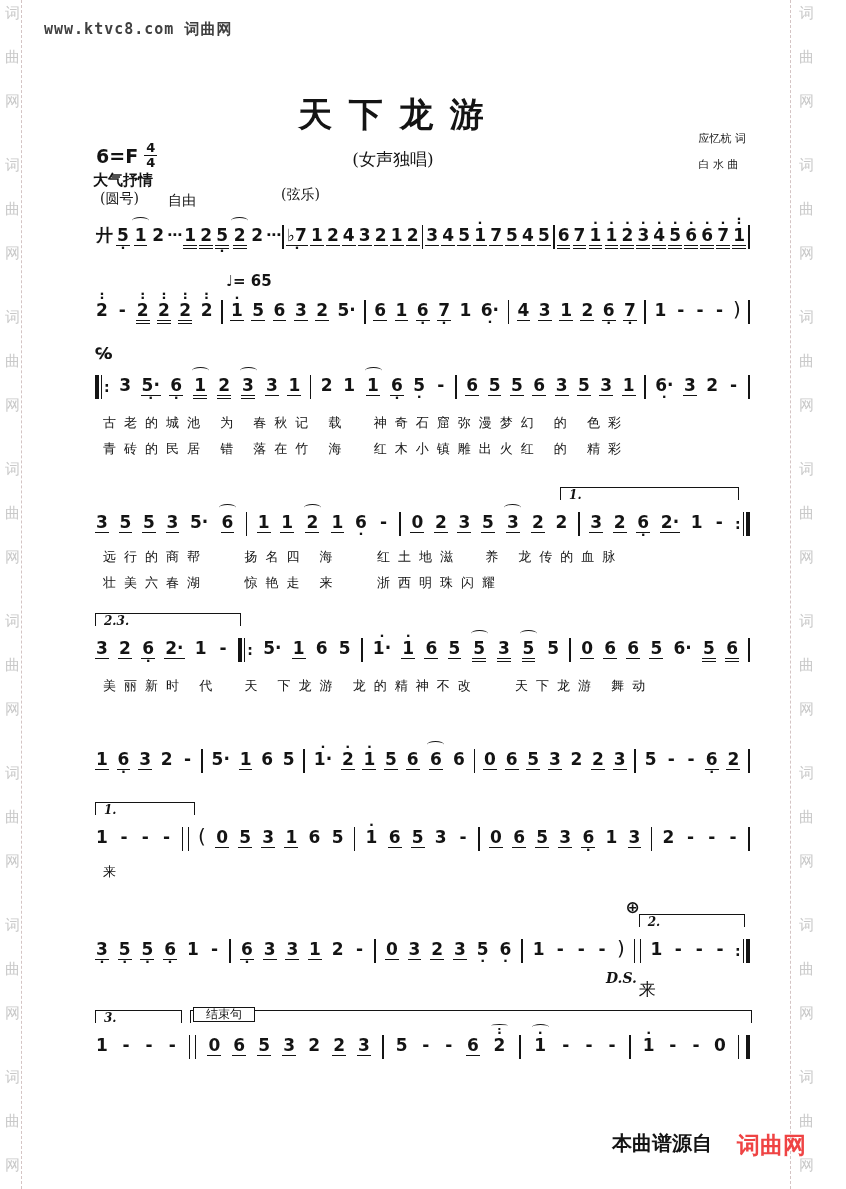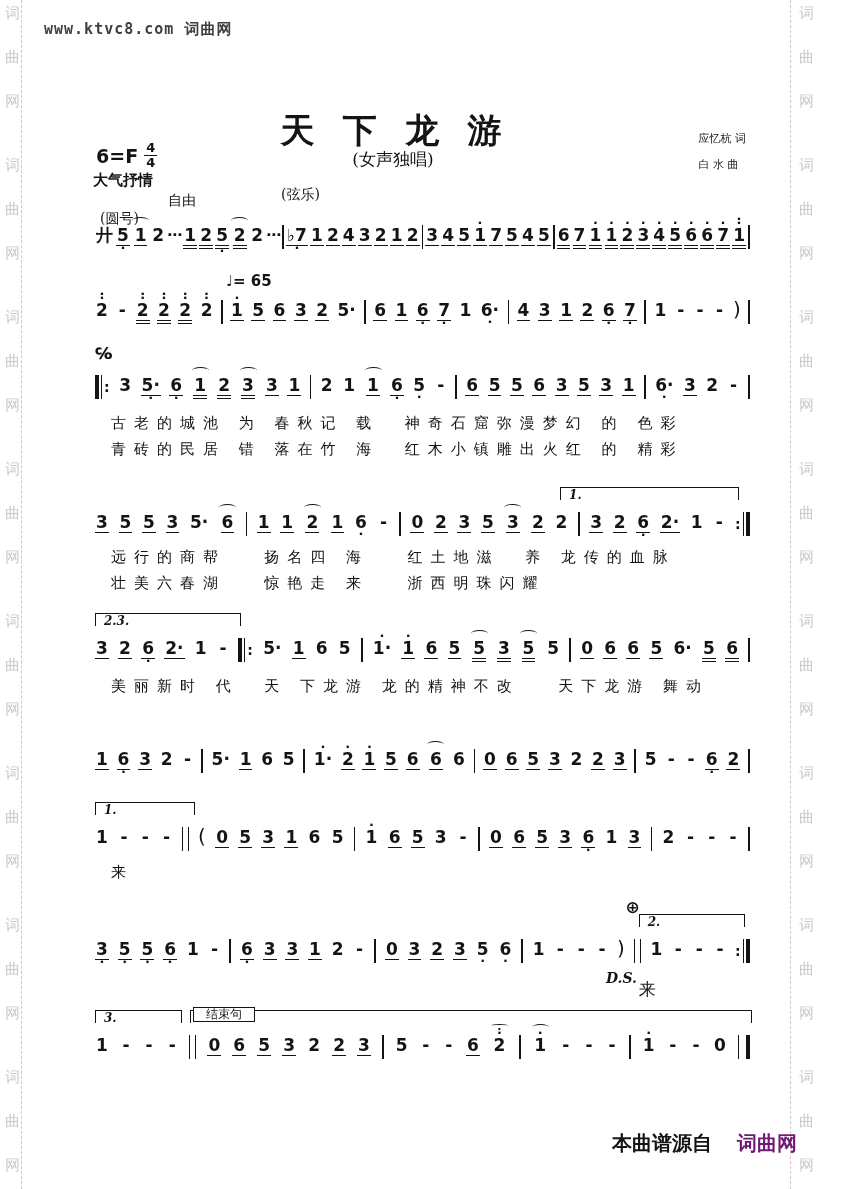--- a/index.html
+++ b/index.html
@@ -15,35 +15,35 @@
   .wm-col.left{left:5px;}
   .wm-col.right{left:799px;}
   .wm-block{position:absolute;display:flex;flex-direction:column;}
   .wm-char{display:block;font-size:15px;color:#c9c9c9;line-height:15px;margin-bottom:29px;}
 
   
   .wm-top{position:absolute;left:44px;top:20px;font-family:"DejaVu Sans Mono",monospace;
           font-size:15px;font-weight:bold;color:#404040;letter-spacing:1px;}
 
   
-  .title{position:absolute;left:0;right:60px;top:92px;margin:16px;text-align:center;
-         font-family:Liberation Mono, monospace;font-size:34px;font-weight:bold;letter-spacing:4px;}
+  .title{position:absolute;left:0;right:60px;top:92px;margin:0;text-align:center;
+         font-family:Liberation Serif, serif;font-size:34px;font-weight:bold;letter-spacing:4px;}
   .subtitle{position:absolute;left:0;right:60px;top:148px;text-align:center;
             font-family:"DejaVu Serif",serif;font-size:17px;}
   .credits{position:absolute;right:100px;top:126px;font-family:"DejaVu Serif",serif;
            font-size:11px;line-height:26px;text-align:left;}
   .keysig{position:absolute;left:96px;top:142px;display:flex;align-items:center;gap:6px;
           font-weight:bold;font-size:19px;}
   .meter{display:inline-flex;flex-direction:column;align-items:center;font-size:13px;
          line-height:12px;font-weight:bold;}
   .meter .nume{border-bottom:1.6px solid #141414;padding:0 2px 1px;}
   .meter .den{padding-top:1px;}
   .mood{position:absolute;left:93px;top:171px;font-size:15px;font-weight:bold;}
   .cue{position:absolute;font-family:"DejaVu Serif",serif;font-size:14px;}
-  .cue1{left:100px;top:190px;margin-top:20px;}
+  .cue1{left:100px;top:190px;}
   .cue2{left:168px;top:192px;}
   .cue3{left:281px;top:186px;}
 
   
   #score{position:absolute;left:95px;top:200px;width:655px;}
   .system{position:relative;padding-top:14px;}
   .system:nth-child(2){margin-top:16px;}
   .system:nth-child(3){margin-top:16px;}
   .system:nth-child(4){margin-top:26px;}
   .system:nth-child(5){margin-top:18px;}
@@ -74,26 +74,26 @@
   .volta{position:absolute;top:0;height:12px;border:1.6px solid #141414;border-bottom:none;}
   .vlabel{position:relative;top:-4px;left:5px;display:inline-block;background:#fff;padding:0 3px;
           font-family:"DejaVu Serif",serif;font-style:italic;font-weight:bold;font-size:12px;line-height:13px;}
   .vbox{font-style:normal;font-family:"DejaVu Sans",sans-serif;font-weight:normal;
         border:1px solid #141414;padding:0 12px;top:-8px;left:2px;font-size:12px;}
   .segno{position:absolute;top:-6px;font-size:16px;font-weight:bold;}
   .coda{position:absolute;top:-17px;font-size:17px;font-weight:bold;}
   .mtext{position:absolute;top:-3px;font-weight:bold;font-size:15px;}
   .below{position:absolute;font-family:"DejaVu Serif",serif;font-style:italic;font-weight:bold;font-size:14px;}
   .below.plain{font-style:normal;font-weight:normal;font-size:17px;}
-  .lyrics{white-space:pre;font-family:"DejaVu Serif",serif;font-size:15px;letter-spacing:8px;
-          line-height:24px;margin-top:2px;padding-left:8px;margin-left:8px;}
+  .lyrics{white-space:pre;font-family:"DejaVu Serif",serif;font-size:13px;letter-spacing:8px;
+          line-height:24px;margin-top:2px;padding-left:8px;}
 
   
   .src{position:absolute;left:612px;top:1130px;font-size:20px;font-weight:bold;}
-  .brand{position:absolute;left:737px;top:1130px;font-size:20px;font-weight:bold;color:#701a75;}
+  .brand{position:absolute;left:737px;top:1130px;font-size:23px;font-weight:bold;color:#ef4444;}
 </style>
 </head>
 <body>
 
 <div class="page">
 
   <div class="wm-dash dash-left"></div>
   <div class="wm-dash dash-right"></div>
   <div class="wm-col left">
       <div class="wm-block" style="top: 6px;">

